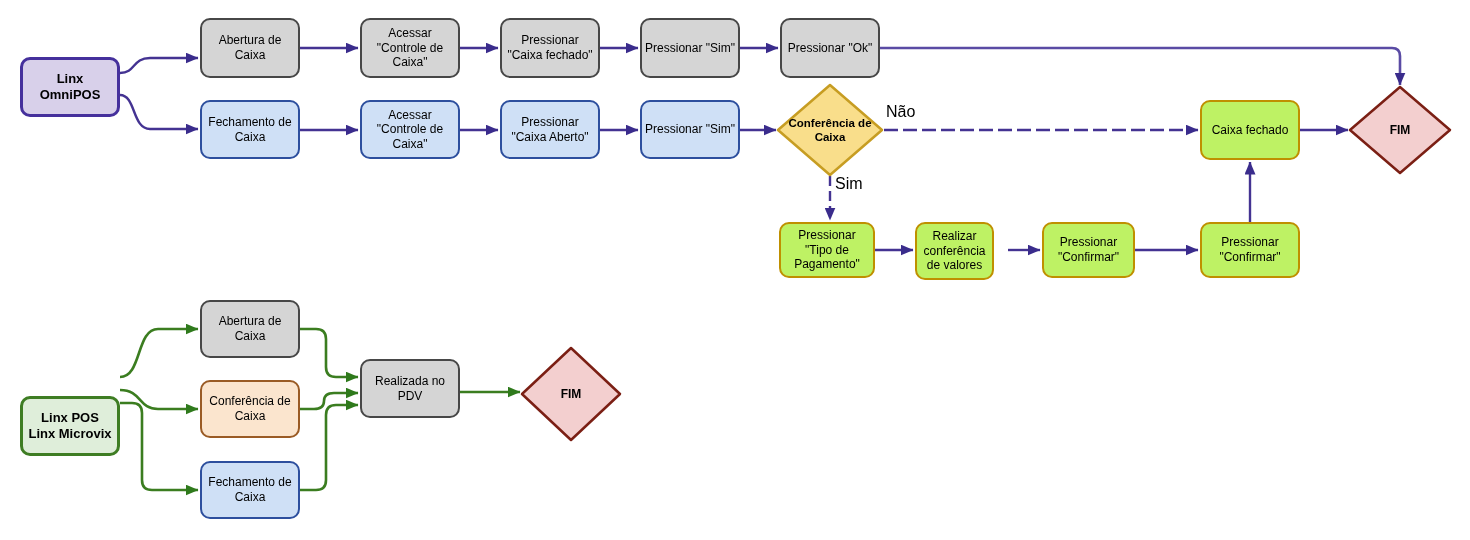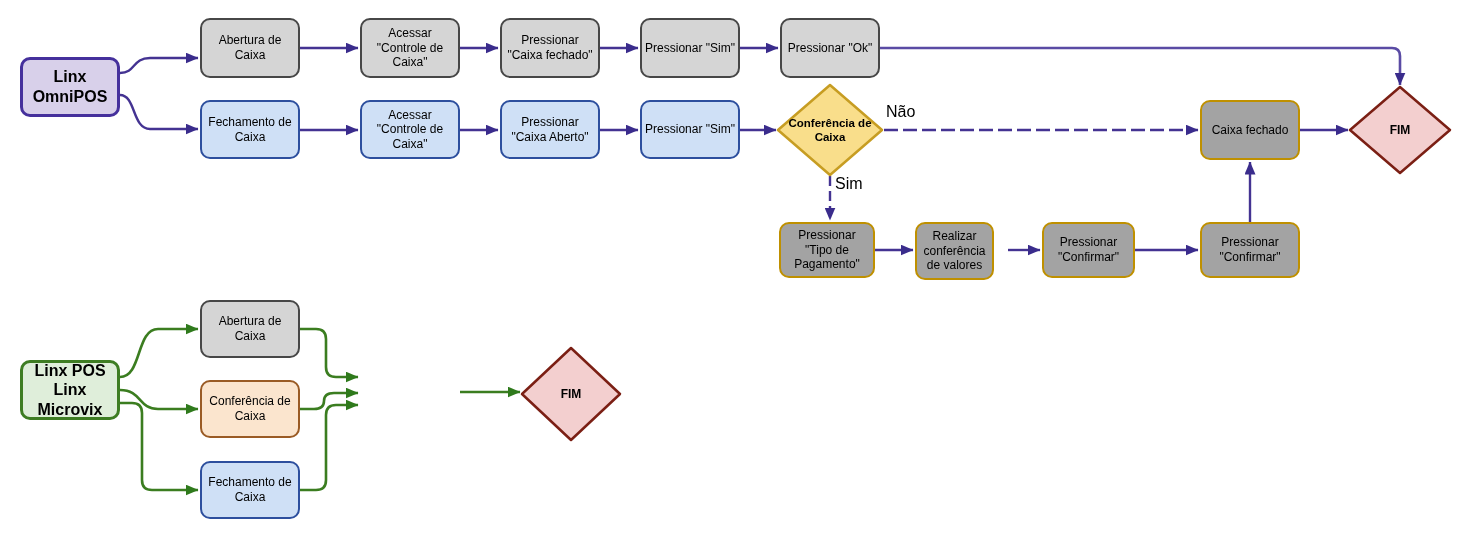--- a/index.html
+++ b/index.html
@@ -20,25 +20,25 @@
     display: flex;
     align-items: center;
     justify-content: center;
     text-align: center;
     font-size: 12px;
     line-height: 1.22;
     padding: 2px 3px;
   }
   .gray    { background: #d5d5d5; border: 2px solid #474747; }
   .blue    { background: #cfe0f6; border: 2px solid #2d4f9e; }
-  .yellow  { background: #a3a3a3; border: 2px solid #bf9000; }
+  .yellow  { background: #bef264; border: 2px solid #bf9000; }
   .orange  { background: #fbe5ce; border: 2px solid #9a5b25; }
   .purpleN { background: #d8d0ea; border: 3px solid #45309c; }
-  .greenN  { background: #dfeeda; border: 3px solid #3e7d23; }
-  .bold-node { font-weight: bold; font-size: 16px; }
+  .greenN  { background: #dfeeda; border: 3px solid #3e7d23; margin-top: 36px; }
+  .bold-node { font-weight: bold; font-size: 13px; }
   .diamond-label {
     position: absolute;
     display: flex;
     align-items: center;
     justify-content: center;
     text-align: center;
     font-weight: bold;
     font-size: 11.5px;
     line-height: 1.25;
   }
@@ -163,16 +163,19 @@
 
   <div class="node gray" style="left:200px;top:300px;width:100px;height:58px">
     <span>Abertura de Caixa</span>
   </div>
   <div class="node orange" style="left:200px;top:380px;width:100px;height:58px">
     <span>Conferência de Caixa</span>
   </div>
   <div class="node blue" style="left:200px;top:461px;width:100px;height:58px">
     <span>Fechamento de Caixa</span>
   </div>
+  <div class="node gray" style="left:360px;top:359px;width:100px;height:59px">
+    <span>Realizada no PDV</span>
+  </div>
 
   <div class="diamond-label" style="left:523px;top:367px;width:96px;height:54px;font-size:12px">FIM</div>
 
 </div>
 
 </body></html>

